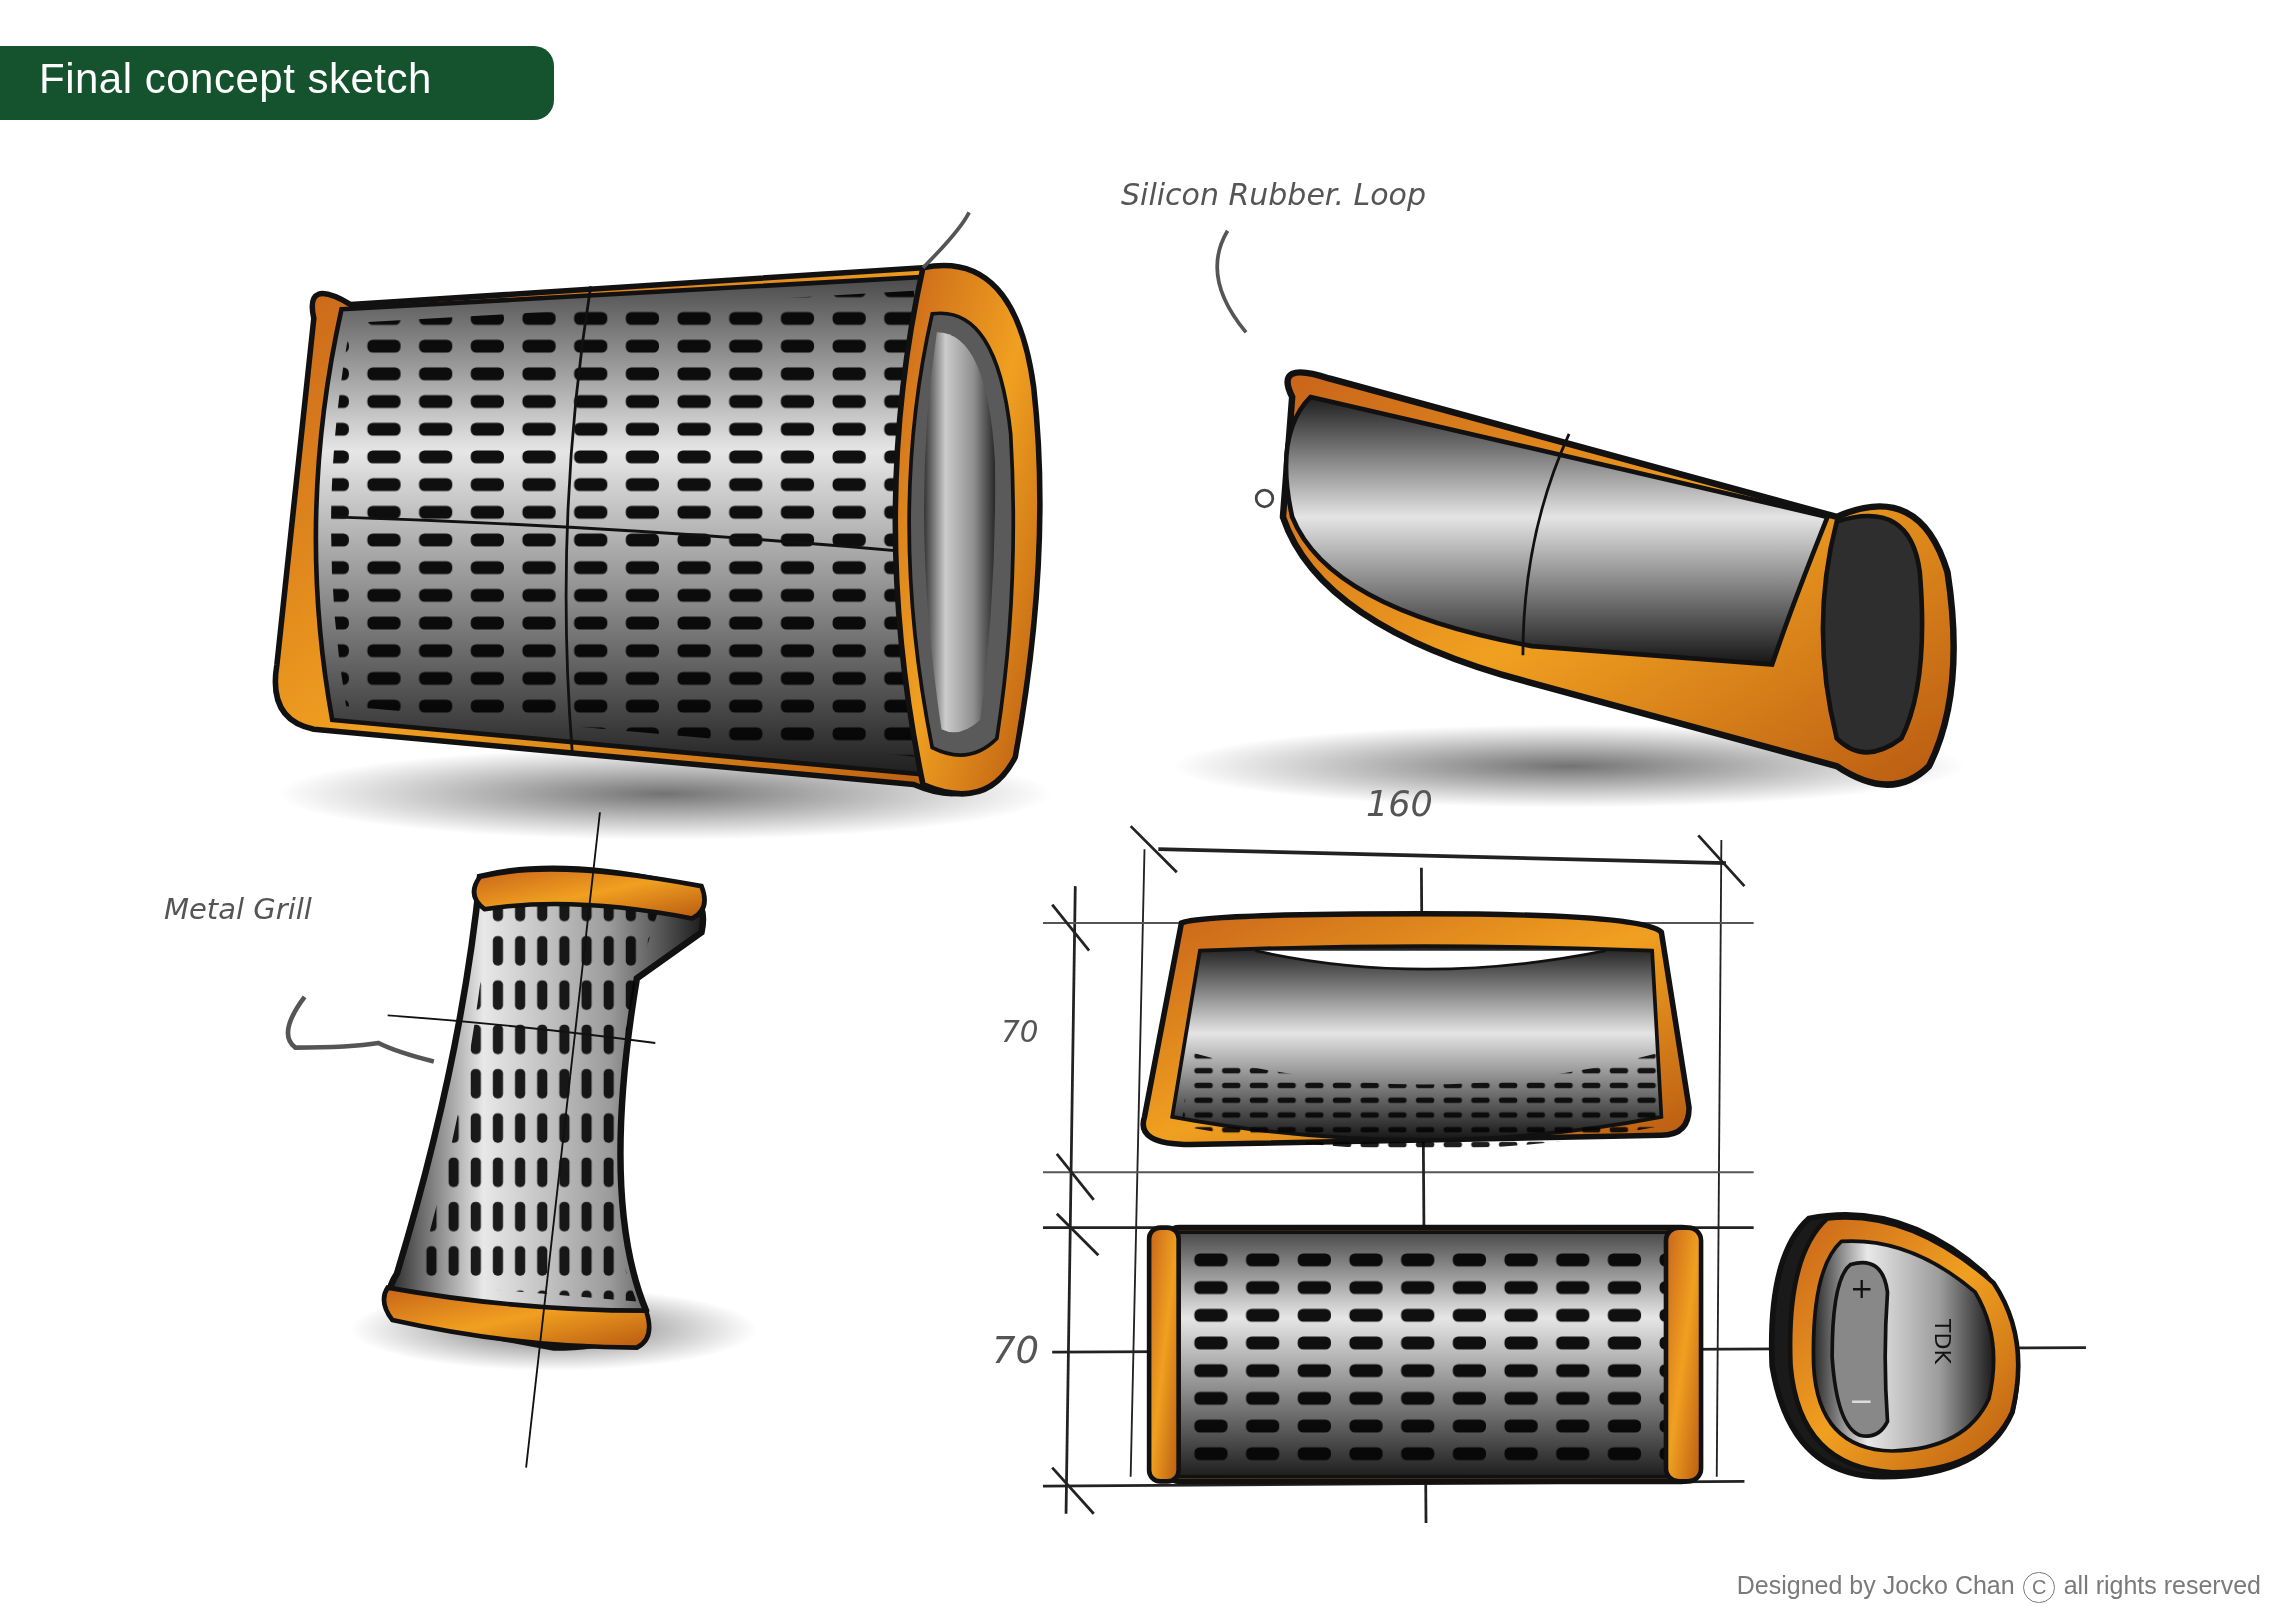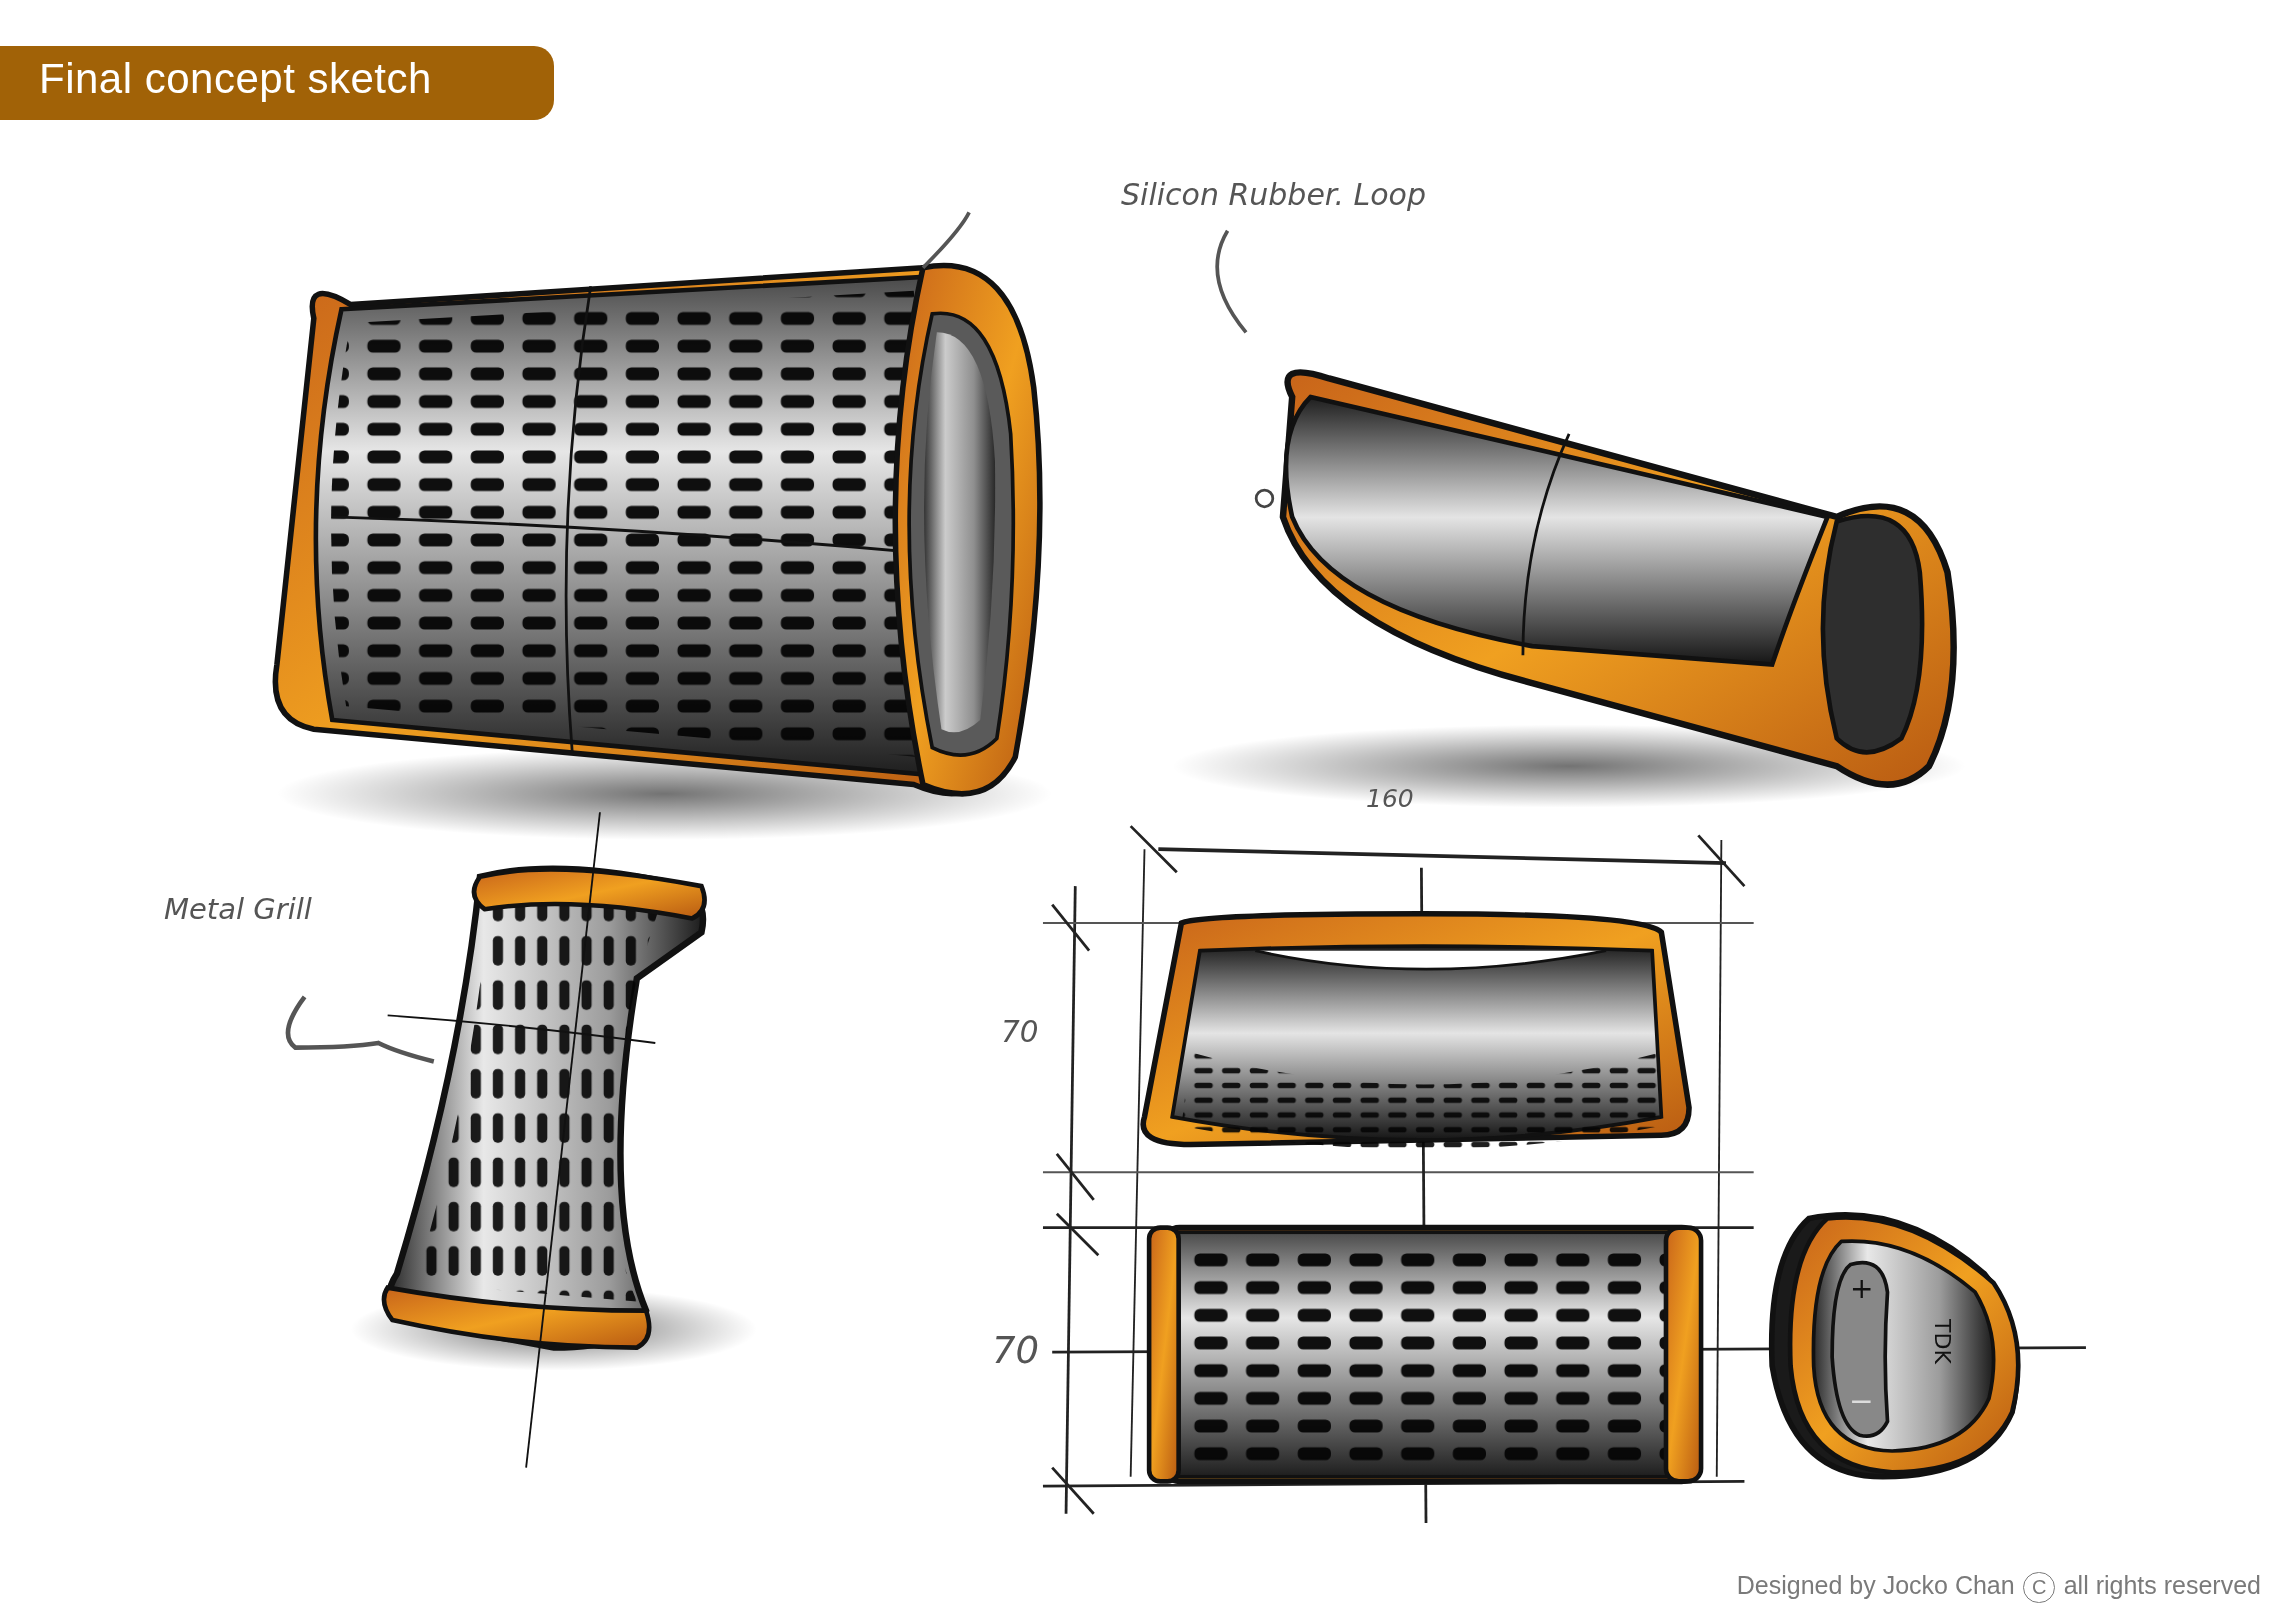--- a/index.html
+++ b/index.html
@@ -1,17 +1,17 @@
 <!DOCTYPE html>
 <html style="font-size:14.8px"><head>
 <meta charset="utf-8">
 <style>
   html,body{margin:0;padding:0;background:#ffffff;}
   body{width:2289px;height:1619px;position:relative;overflow:hidden;font-family:"DejaVu Sans",sans-serif;}
-  .banner{position:absolute;left:0;top:46px;width:554px;height:74px;background:#a16207;border-radius:0 20px 20px 0;}
+  .banner{position:absolute;left:0;top:46px;width:554px;height:74px;background:#14532d;border-radius:0 20px 20px 0;}
   .banner-text{position:absolute;left:39px;top:9.2px;font-family:"Liberation Sans",sans-serif;font-size:42px;color:#ffffff;letter-spacing:0.5px;white-space:nowrap;}
   .hand{position:absolute;font-family:"DejaVu Sans",sans-serif;color:#555;white-space:nowrap;font-style:italic;}
   .footer{position:absolute;right:28px;top:1571px;font-family:"Liberation Sans",sans-serif;font-size:25px;color:#7a7a7a;white-space:nowrap;margin-left:31px;}
   .footer .copy{display:inline-block;width:29.5px;height:29.5px;border:1.8px solid #7a7a7a;border-radius:50%;text-align:center;line-height:29.5px;font-size:20px;vertical-align:middle;margin:0 1.8px;}
   svg.sketch{position:absolute;left:0;top:0;}
 </style>
 </head>
 <body>
 
 <div class="banner">
@@ -132,21 +132,21 @@
     <path d="M1960,1320 Q2060,1300 2150,1380 Q2200,1440 2180,1530 Q2150,1600 2040,1600 Q1940,1600 1920,1480 Q1915,1360 1960,1320 Z" fill="#1a1a1a" stroke="#111" stroke-width="6"></path>
     <path d="M1980,1320 Q2070,1310 2160,1390 Q2200,1450 2180,1530 Q2150,1595 2050,1595 Q1950,1590 1940,1480 Q1935,1360 1980,1320 Z" fill="url(#orange)" stroke="#111" stroke-width="5"></path>
     <path d="M1995,1345 Q2070,1340 2140,1400 Q2170,1450 2155,1515 Q2130,1570 2050,1572 Q1970,1570 1965,1480 Q1962,1375 1995,1345 Z" fill="url(#metalH)" stroke="#111" stroke-width="4"></path>
     <path d="M2005,1370 Q2040,1360 2045,1400 Q2040,1470 2045,1540 Q2035,1560 2015,1555 Q1990,1545 1985,1470 Q1985,1385 2005,1370 Z" fill="#888" stroke="#111" stroke-width="4"></path>
   </g>
 </svg>
 
 <span class="hand" style="left:1121px;top:177px;font-size:30px;">Silicon Rubber. Loop</span>
 <span class="hand" style="left:164px;top:892px;font-size:29px;">Metal Grill</span>
 
-<span class="hand" style="left:1366px;top:784px;font-size:25px;">160</span>
+<span class="hand" style="left:1366px;top:784px;font-size:35px;">160</span>
 <span class="hand" style="left:1001px;top:1015px;font-size:29.5px;">70</span>
 <span class="hand" style="left:992px;top:1329px;font-size:37px;">70</span>
 
 <span class="hand" style="left:1850px;top:1272px;font-size:28px;color:#111;font-style:normal;">+</span>
 <span class="hand" style="left:1849px;top:1384px;font-size:29.5px;color:#ddd;font-style:normal;">−</span>
 <span class="hand" style="left:1920px;top:1329px;font-size:22px;color:#111;font-style:normal;transform:rotate(90deg);">TDK</span>
 
 <div class="footer">
   <span>Designed by Jocko Chan</span>
   <span class="copy">C</span>

